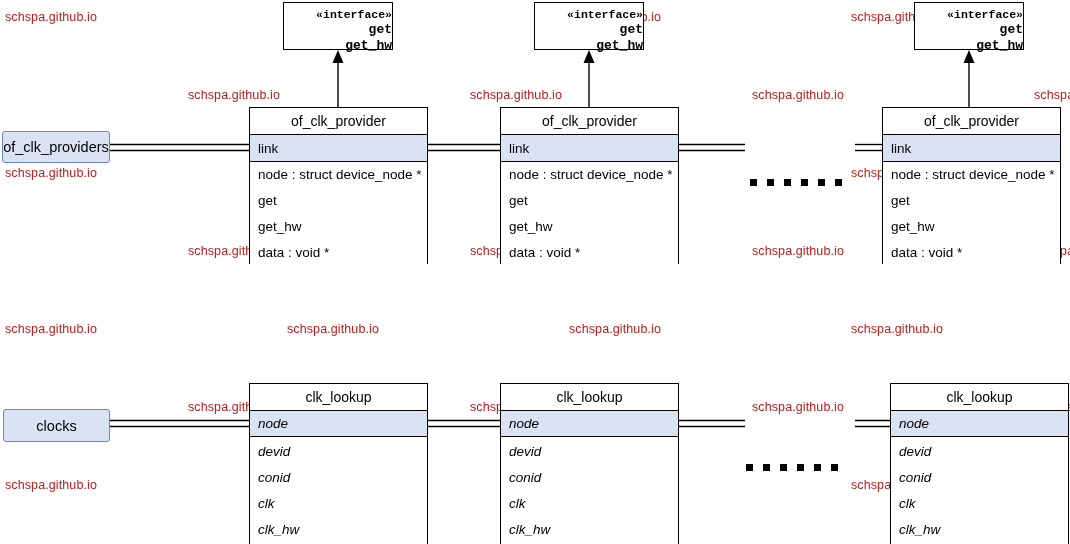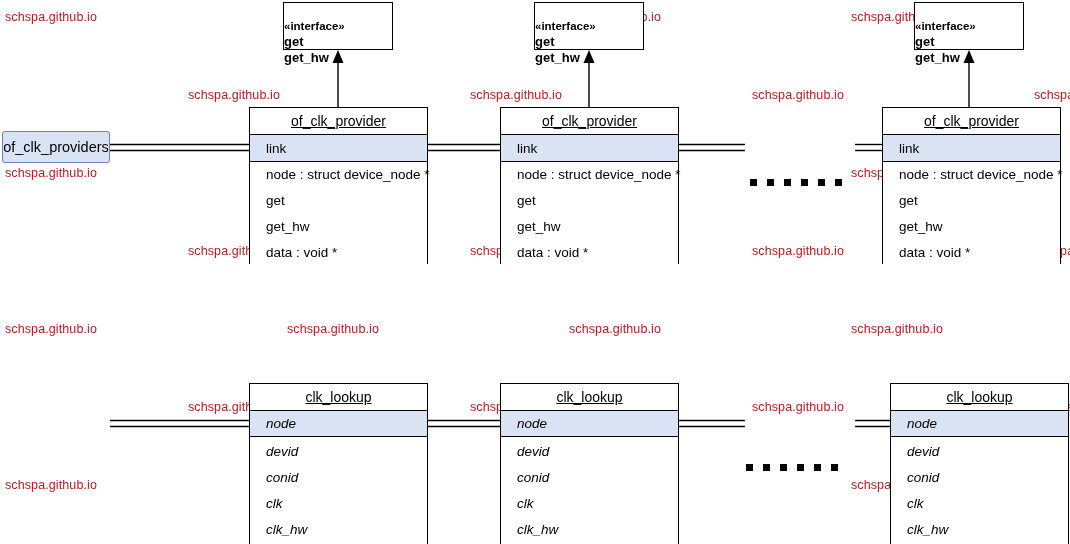--- a/index.html
+++ b/index.html
@@ -67,22 +67,23 @@
     border-radius: 3px;
     display: flex;
     align-items: center;
     justify-content: center;
     font-size: 14.5px;
     z-index: 3;
   }
 
   
   .iface {
-    text-align: left;
-    padding-top: 16px;
+    text-align: right;
+    padding-top: 4px;
+    font-family: Liberation Mono, monospace;
   }
   .iface .stereo {
     font-size: 11.5px;
     font-weight: bold;
     line-height: 15px;
   }
   .iface .op {
     font-size: 13px;
     font-weight: bold;
     line-height: 16px;
@@ -90,26 +91,25 @@
 
   
   .cls .title {
     box-sizing: border-box;
     text-align: center;
     font-size: 14px;
     line-height: 27px;
     height: 27px;
     border-bottom: 1.4px solid #000000;
     background: #ffffff;
-    text-decoration: underline;
   }
   .cls .row {
     box-sizing: border-box;
     font-size: 13.5px;
-    padding-left: 16px;
+    padding-left: 8px;
     background: #ffffff;
     white-space: nowrap;
   }
   .cls .row.hl {
     background: #dae3f3;
     border-bottom: 1.4px solid #000000;
   }
 
   
   .provider .row            { height: 27px; line-height: 27px; }
@@ -242,20 +242,23 @@
   <div class="uml iface" style="left:914px; top:2px; width:110px; height:48px;">
     <div class="stereo">«interface»</div>
     <div class="op">get</div>
     <div class="op">get_hw</div>
   </div>
 
   <div class="anchor" style="left:2px; top:131px; width:108px; height:32px;">
     <span>of_clk_providers</span>
   </div>
 
+  <div class="anchor" style="left:3px; top:409px; width:107px; height:33px;">
+    <span>clocks</span>
+  </div>
 
   <div class="uml cls provider" style="left:249px; top:107px; width:179px; height:157px;">
     <div class="title">of_clk_provider</div>
     <div class="row hl">link</div>
     <div class="row attr">node : struct device_node *</div>
     <div class="row attr">get</div>
     <div class="row attr">get_hw</div>
     <div class="row attr">data : void *</div>
   </div>
 

